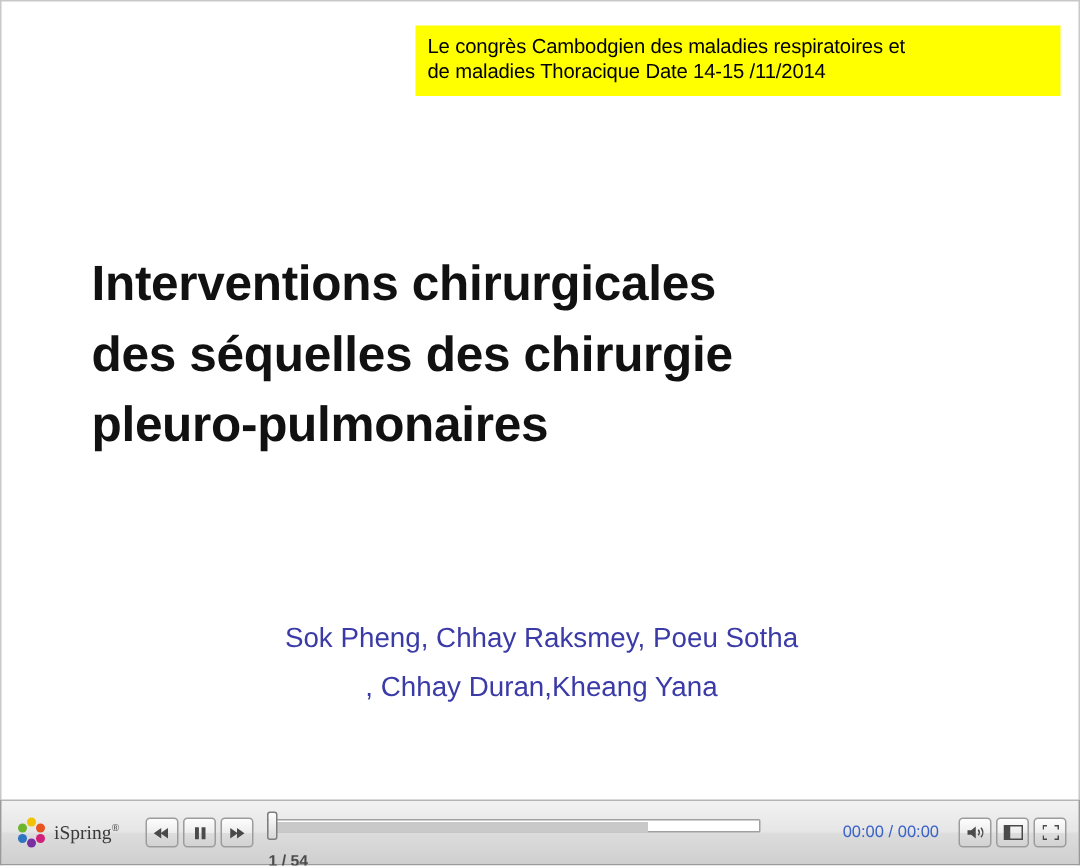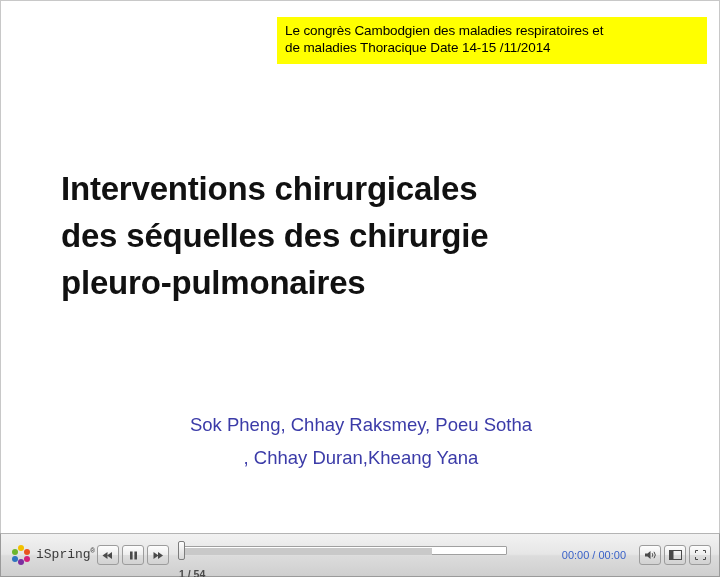--- a/index.html
+++ b/index.html
@@ -115,21 +115,21 @@
     position: absolute;
     width: 6px;
     height: 6px;
     border-radius: 50%;
     display: block;
   }
   .brand-text {
     font-size: 13px;
     color: #3a3a3a;
     margin-left: 5px;
-    font-family: Liberation Mono, monospace;
+    font-family: Liberation Serif, serif;
   }
   .brand-text sup {
     font-size: 7px;
     vertical-align: super;
   }
 
   .btn {
     width: 22px;
     height: 20px;
     margin-right: 3px;

